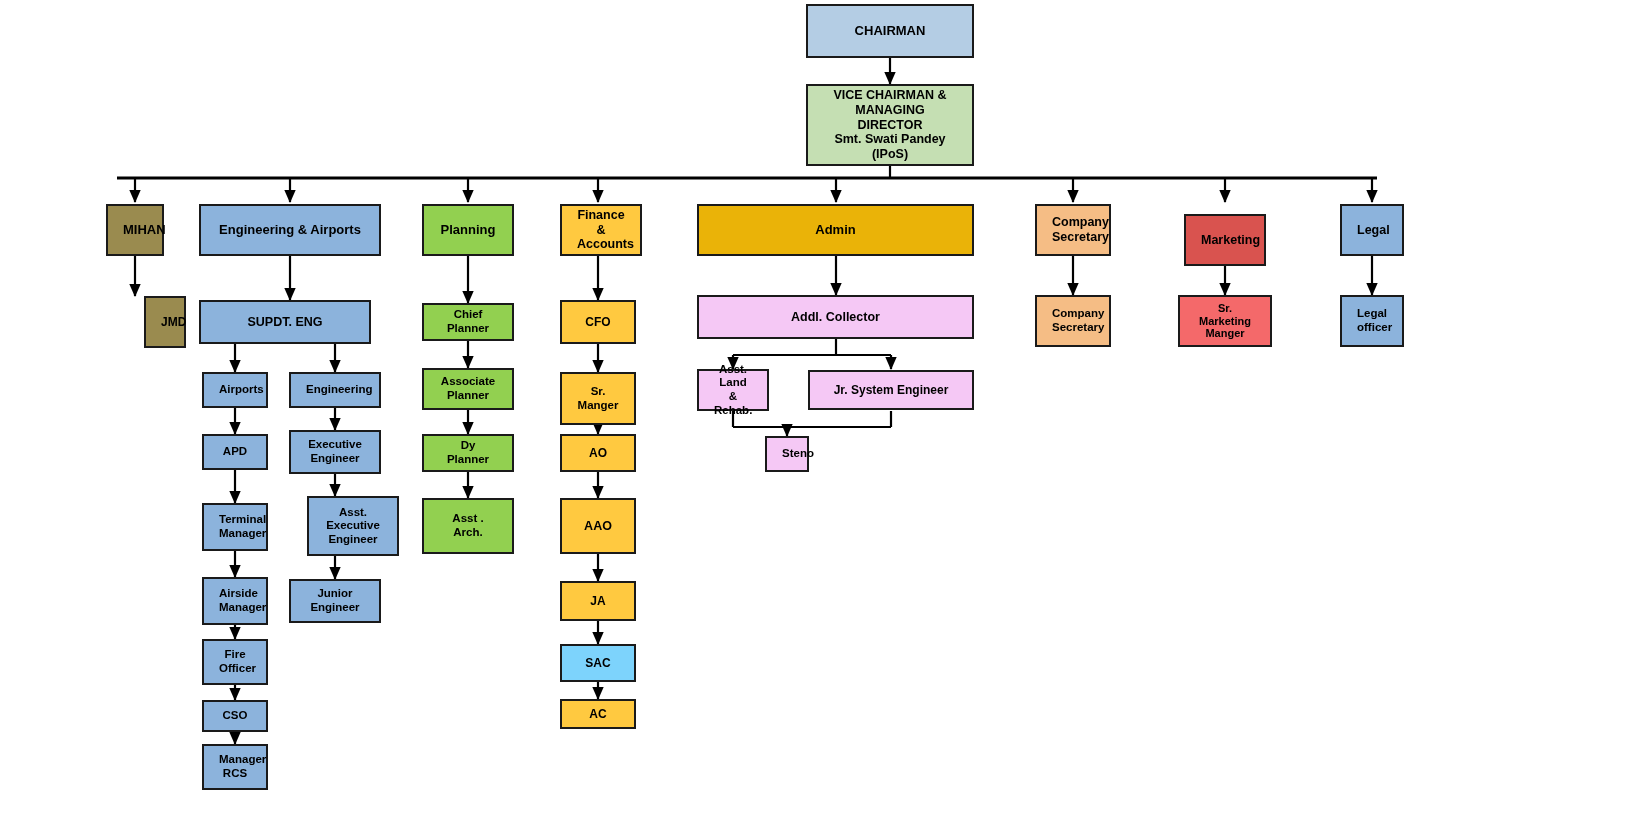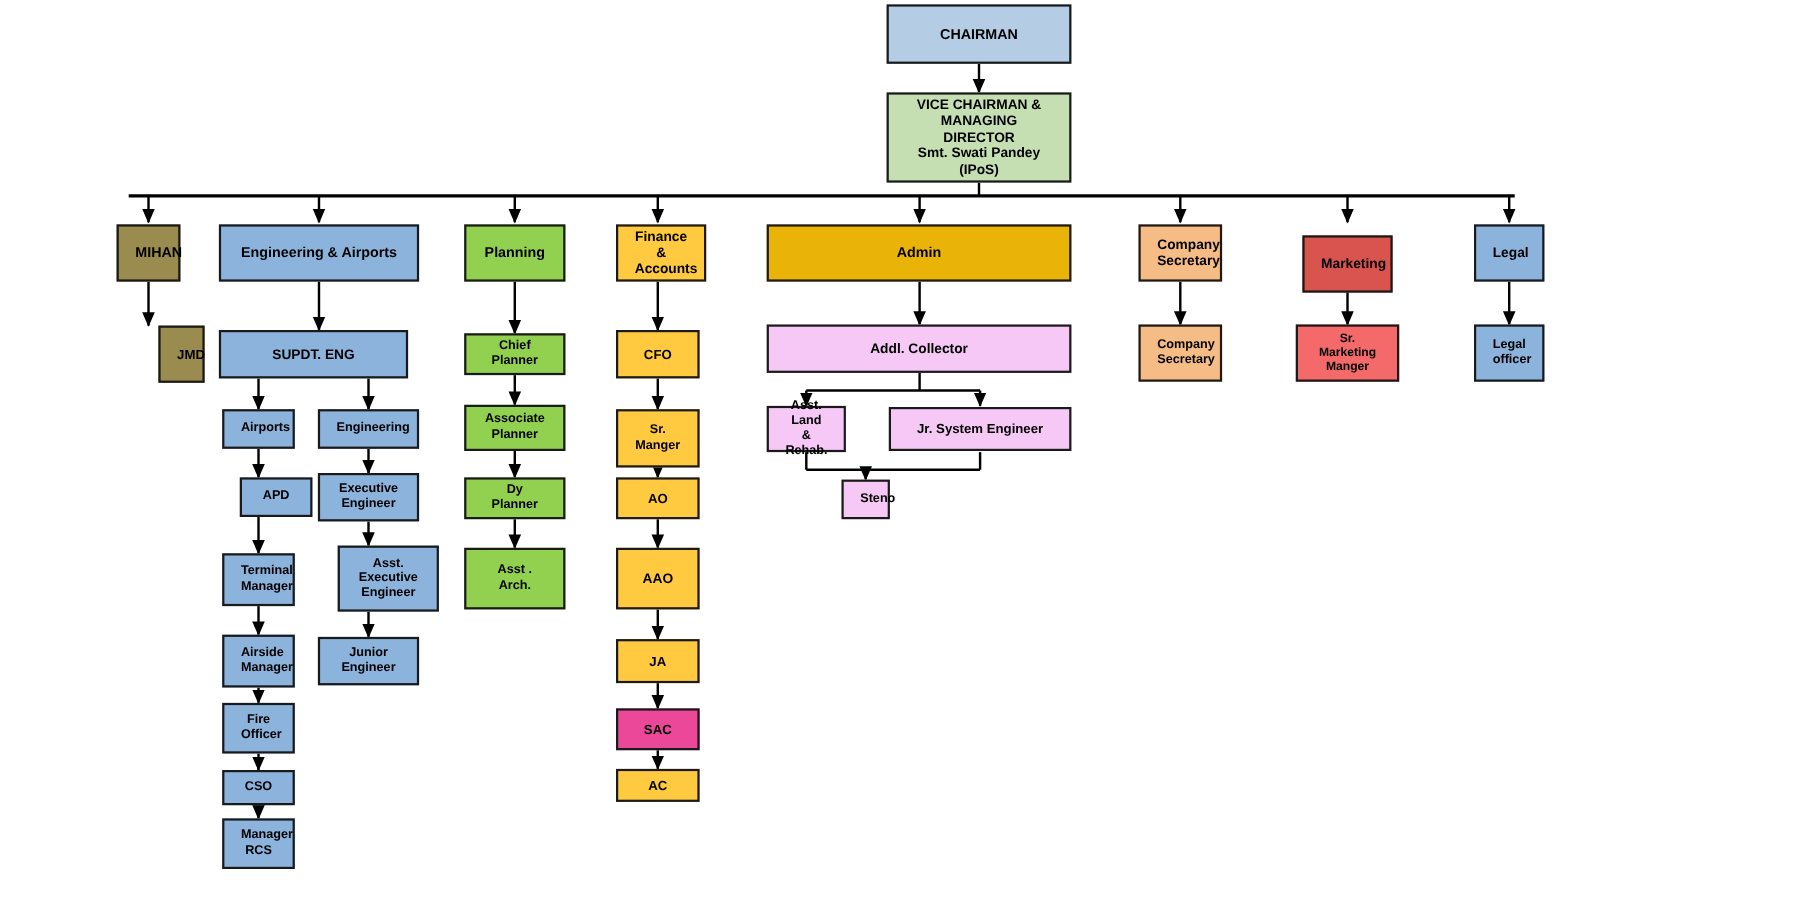--- a/index.html
+++ b/index.html
@@ -124,21 +124,21 @@
       </div>
       <div class="node" style="left: 199px; top: 300px; width: 172px; height: 44px; background: rgb(140, 179, 220); border-color: rgb(26, 26, 26); font-size: 12.5px;">
         <span>SUPDT. ENG</span>
       </div>
       <div class="node" style="left: 202px; top: 372px; width: 66px; height: 36px; background: rgb(140, 179, 220); border-color: rgb(26, 26, 26); font-size: 11.5px;">
         <span>Airports</span>
       </div>
       <div class="node" style="left: 289px; top: 372px; width: 92px; height: 36px; background: rgb(140, 179, 220); border-color: rgb(26, 26, 26); font-size: 11.5px;">
         <span>Engineering</span>
       </div>
-      <div class="node" style="left: 202px; top: 434px; width: 66px; height: 36px; background: rgb(140, 179, 220); border-color: rgb(26, 26, 26); font-size: 11.5px; margin-left: 16px;">
+      <div class="node" style="left: 202px; top: 434px; width: 66px; height: 36px; background: rgb(140, 179, 220); border-color: rgb(26, 26, 26); font-size: 11.5px;">
         <span>APD</span>
       </div>
       <div class="node" style="left: 289px; top: 430px; width: 92px; height: 44px; background: rgb(140, 179, 220); border-color: rgb(26, 26, 26); font-size: 11.5px;">
         <span>Executive
 Engineer</span>
       </div>
       <div class="node" style="left: 202px; top: 503px; width: 66px; height: 48px; background: rgb(140, 179, 220); border-color: rgb(26, 26, 26); font-size: 11.5px;">
         <span>Terminal
 Manager</span>
       </div>
@@ -194,21 +194,21 @@
       </div>
       <div class="node" style="left: 560px; top: 434px; width: 76px; height: 38px; background: rgb(255, 201, 64); border-color: rgb(26, 26, 26); font-size: 12px;">
         <span>AO</span>
       </div>
       <div class="node" style="left: 560px; top: 498px; width: 76px; height: 56px; background: rgb(255, 201, 64); border-color: rgb(26, 26, 26); font-size: 12.5px;">
         <span>AAO</span>
       </div>
       <div class="node" style="left: 560px; top: 581px; width: 76px; height: 40px; background: rgb(255, 201, 64); border-color: rgb(26, 26, 26); font-size: 12px;">
         <span>JA</span>
       </div>
-      <div class="node" style="left: 560px; top: 644px; width: 76px; height: 38px; background: #ec4899; border-color: rgb(26, 26, 26); font-size: 12px;">
+      <div class="node" style="left: 560px; top: 644px; width: 76px; height: 38px; background: #7dd3fc; border-color: rgb(26, 26, 26); font-size: 12px;">
         <span>SAC</span>
       </div>
       <div class="node" style="left: 560px; top: 699px; width: 76px; height: 30px; background: rgb(255, 201, 64); border-color: rgb(26, 26, 26); font-size: 12px;">
         <span>AC</span>
       </div>
       <div class="node" style="left: 697px; top: 204px; width: 277px; height: 52px; background: #eab308; border-color: rgb(26, 26, 26); font-size: 13px;">
         <span>Admin</span>
       </div>
       <div class="node" style="left: 697px; top: 295px; width: 277px; height: 44px; background: rgb(245, 200, 245); border-color: rgb(26, 26, 26); font-size: 12.5px;">
         <span>Addl. Collector</span>

